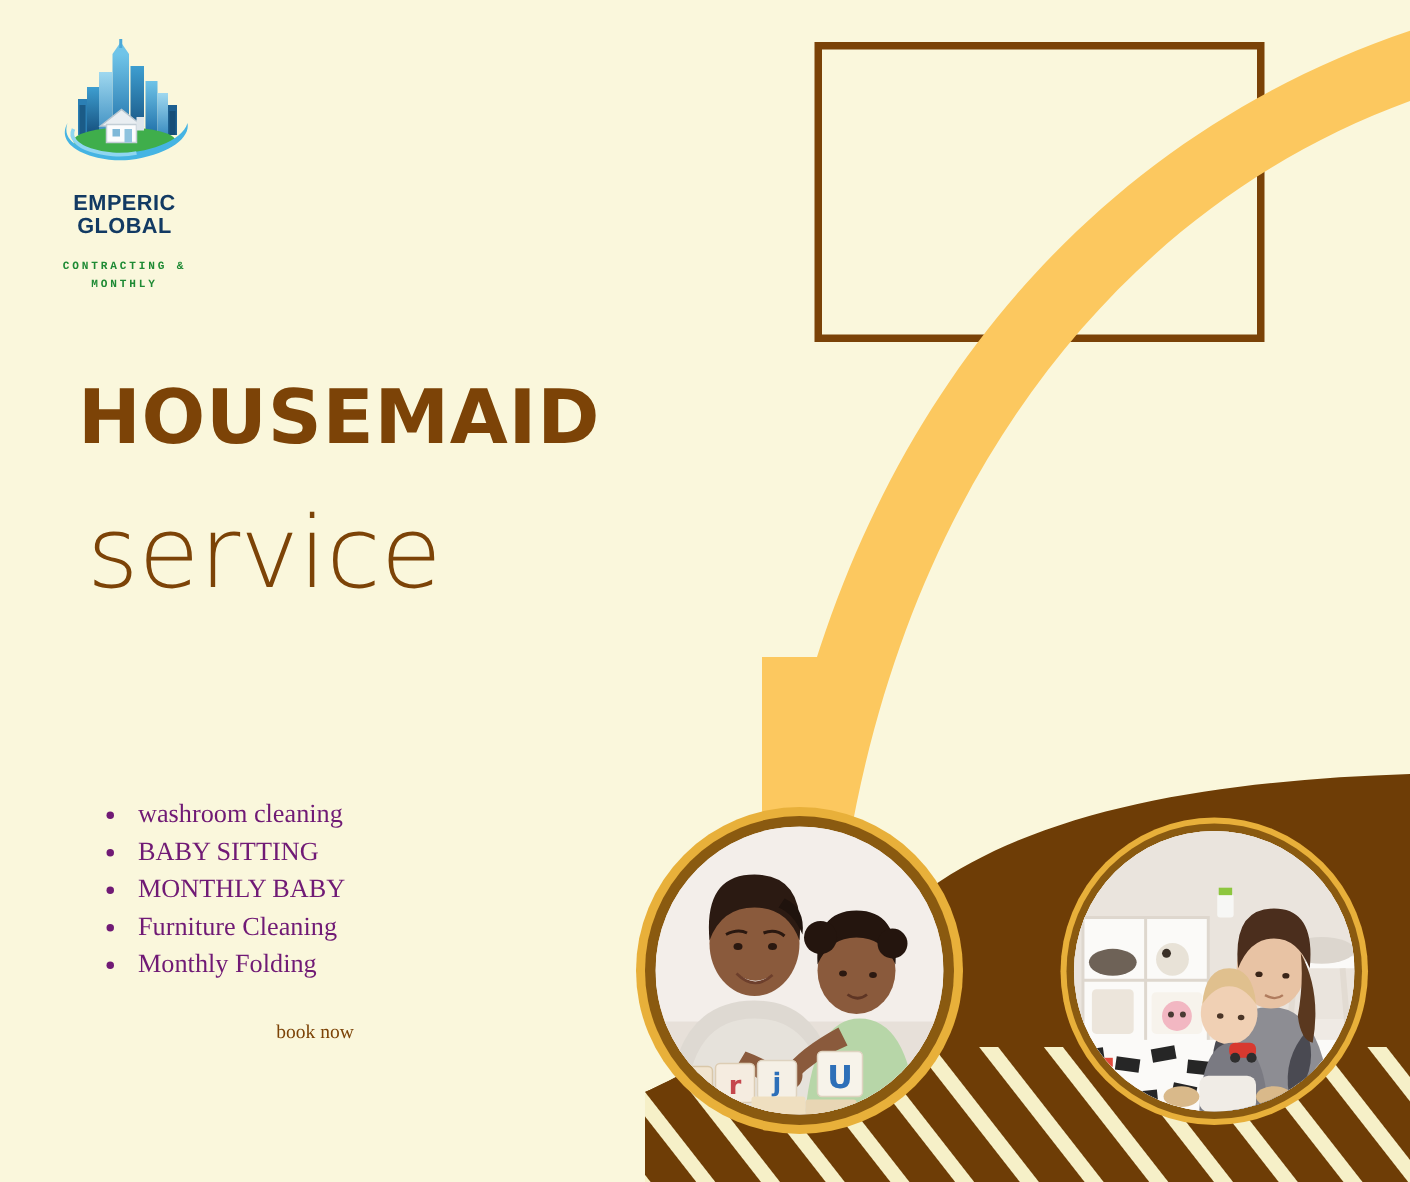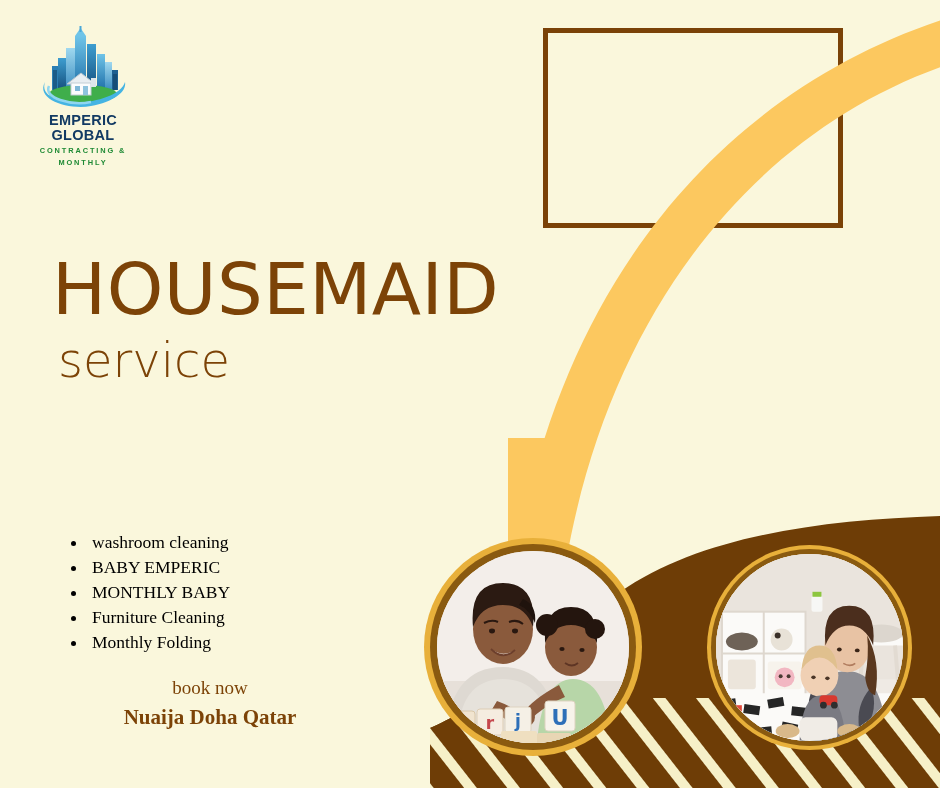--- a/index.html
+++ b/index.html
@@ -59,78 +59,78 @@
     width:130px; z-index:9;
     text-align:center;
   }
   .logo-mark{width:108px;height:86px;display:block;margin:0 auto;}
   .logo-name{
     font-family:"Liberation Sans", sans-serif;
     font-weight:bold;
     font-size:14.5px;
     letter-spacing:.3px;
     color:#123a63;
-    margin-top:1px;
+    margin-top:17px;
     line-height:1.05;
   }
   .logo-sub{
-    font-family:Liberation Sans, sans-serif;
+    font-family:Liberation Mono, monospace;
     font-weight:bold;
     font-size:7.4px;
     letter-spacing:1.9px;
     color:#1e8a34;
     line-height:1.5;
-    margin-top:2px;
+    margin-top:14px;
   }
 
   .t-monthly{
     position:absolute; left:76px; top:182px; z-index:9;
     font-family:"Liberation Serif", serif;
     font-size:46px; color:#7c4307; line-height:1;
   }
   .t-housemaid{
     position:absolute; left:52px; top:253px; z-index:9;
     font-family:"DejaVu Sans", sans-serif;
-    font-weight:400;
-    font-size:72px; color:#7c4307; line-height:1;
+    font-weight:700;
+    font-size:50px; color:#7c4307; line-height:1;
     letter-spacing:.5px;
   }
   .t-service{
     position:absolute; left:58px; top:336px; z-index:9;
     font-family:"DejaVu Sans", sans-serif;
     font-weight:300;
-    font-size:48px; color:#7c4307; line-height:1;
+    font-size:66px; color:#7c4307; line-height:1;
   }
 
   .t-ourservices{
     position:absolute; left:52px; top:463px; z-index:9;
     font-family:"Liberation Serif", serif;
     font-size:31px; color:#7c4307; line-height:1;
   }
 
   .svc-list{
     position:absolute; left:66px; top:530px; z-index:9;
     margin:0; padding:0 0 0 22px;
     list-style:disc;
     color:#7c4307;
   }
   .svc-list li{
     font-family:"Liberation Serif", serif;
     font-size:17.5px;
     line-height:25px;
-    color:#000000;
+    color:#701a75;
     padding-left:4px;
   }
 
   .contact{
     position:absolute; left:60px; top:676px; width:300px;
     z-index:9; text-align:center; color:#7c4307;
     font-family:"Liberation Serif", serif;
   }
-  .c-book{font-size:19px;line-height:24px;}
+  .c-book{font-size:13px;line-height:24px;}
   .c-phone{font-size:19px;line-height:26px;letter-spacing:.3px;}
   .c-place{font-size:21px;line-height:30px;font-weight:bold;margin-top:2px;}
 
   
   .medallion{position:absolute;z-index:7;border-radius:50%;}
   .medallion .ring-outer{
     position:absolute;inset:0;border-radius:50%;
     background:#e8b03a;
   }
   .medallion .ring-inner{
@@ -528,24 +528,23 @@
       <div>CONTRACTING &amp;</div>
       <div>MONTHLY</div>
     </div>
   </div>
 
   <div class="t-housemaid">HOUSEMAID</div>
   <div class="t-service">service</div>
 
   <ul class="svc-list">
     <li>washroom cleaning</li>
-    <li>BABY EMPERIC</li>
+    <li>BABY SITTING</li>
     <li>MONTHLY BABY</li>
     <li>Furniture Cleaning</li>
     <li>Monthly Folding</li>
   </ul>
 
   <div class="contact">
     <div class="c-book">book now</div>
-    <div class="c-place">Nuaija Doha Qatar</div>
   </div>
 
 </div>
 
 </body></html>

